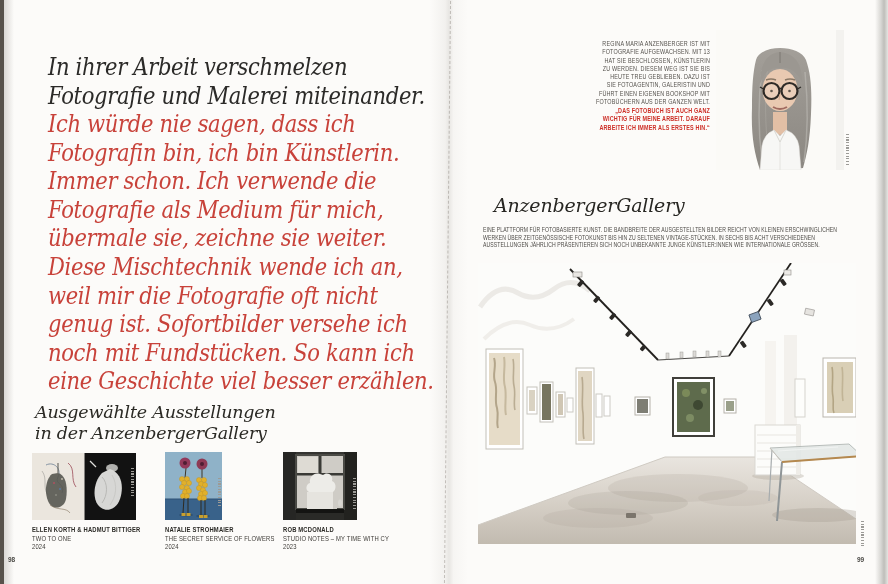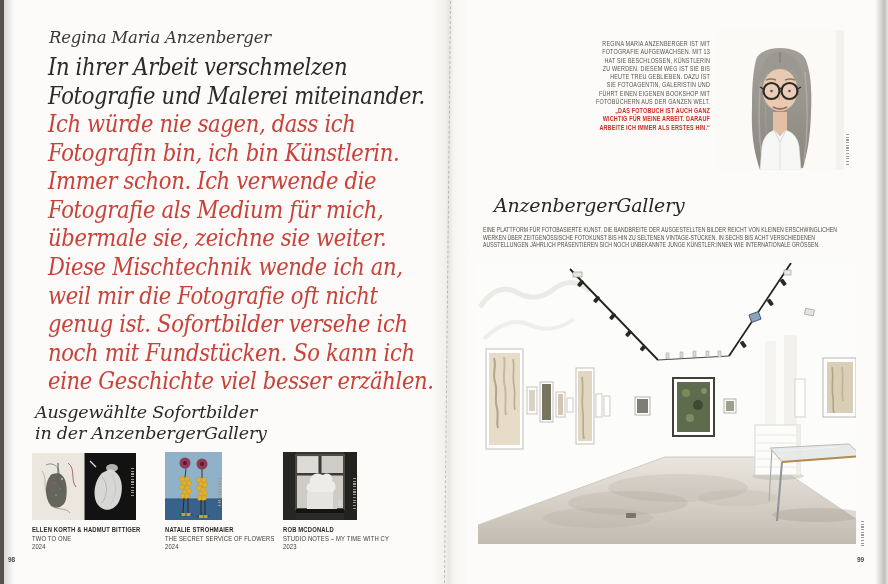--- a/index.html
+++ b/index.html
@@ -52,37 +52,36 @@
 <body>
 
 <div id="spread">
 
   <div class="abs" id="left-edge"></div>
   <div class="abs" id="left-edge-shadow"></div>
   <div class="abs" id="gutter"></div>
   <div class="abs" id="gutter-stitch"></div>
   <div class="abs" id="right-edge"></div>
 
-  <div class="abs" id="author">Regina Maria Anzenberger</div>
 
   <div class="abs bigquote pre" id="quote-black">In ihrer Arbeit verschmelzen
 Fotografie und Malerei miteinander.</div>
 
   <div class="abs bigquote pre" id="quote-red">Ich würde nie sagen, dass ich
 Fotografin bin, ich bin Künstlerin.
 Immer schon. Ich verwende die
 Fotografie als Medium für mich,
 übermale sie, zeichne sie weiter.
 Diese Mischtechnik wende ich an,
 weil mir die Fotografie oft nicht
 genug ist. Sofortbilder versehe ich
 noch mit Fundstücken. So kann ich
 eine Geschichte viel besser erzählen.</div>
 
-  <div class="abs pre" id="exh-heading">Ausgewählte Sofortbilder
+  <div class="abs pre" id="exh-heading">Ausgewählte Ausstellungen
 in der AnzenbergerGallery</div>
 
   <div class="abs thumb" style="left:32px;top:453px;width:104px;height:67px;">
     <svg width="104" height="67" viewBox="0 0 104 67">
       <rect x="0" y="0" width="52.5" height="67" fill="#ebe6de"></rect>
       <path d="M14,12 C22,8 30,16 26,24 C22,32 34,30 30,40" stroke="#6b7f95" stroke-width="1" fill="none" opacity=".8"></path>
       <path d="M36,10 C44,16 38,26 44,34" stroke="#9c4b57" stroke-width="1" fill="none" opacity=".8"></path>
       <path d="M10,18 C16,26 10,34 16,42" stroke="#8a8a84" stroke-width=".8" fill="none" opacity=".6"></path>
       <line x1="26" y1="10" x2="26" y2="20" stroke="#55544e" stroke-width="1"></line>
       <path d="M26,20 C34,22 36,34 34,46 C32,56 20,58 16,48 C12,38 14,26 20,21 Z" fill="#565650" opacity=".9"></path>

